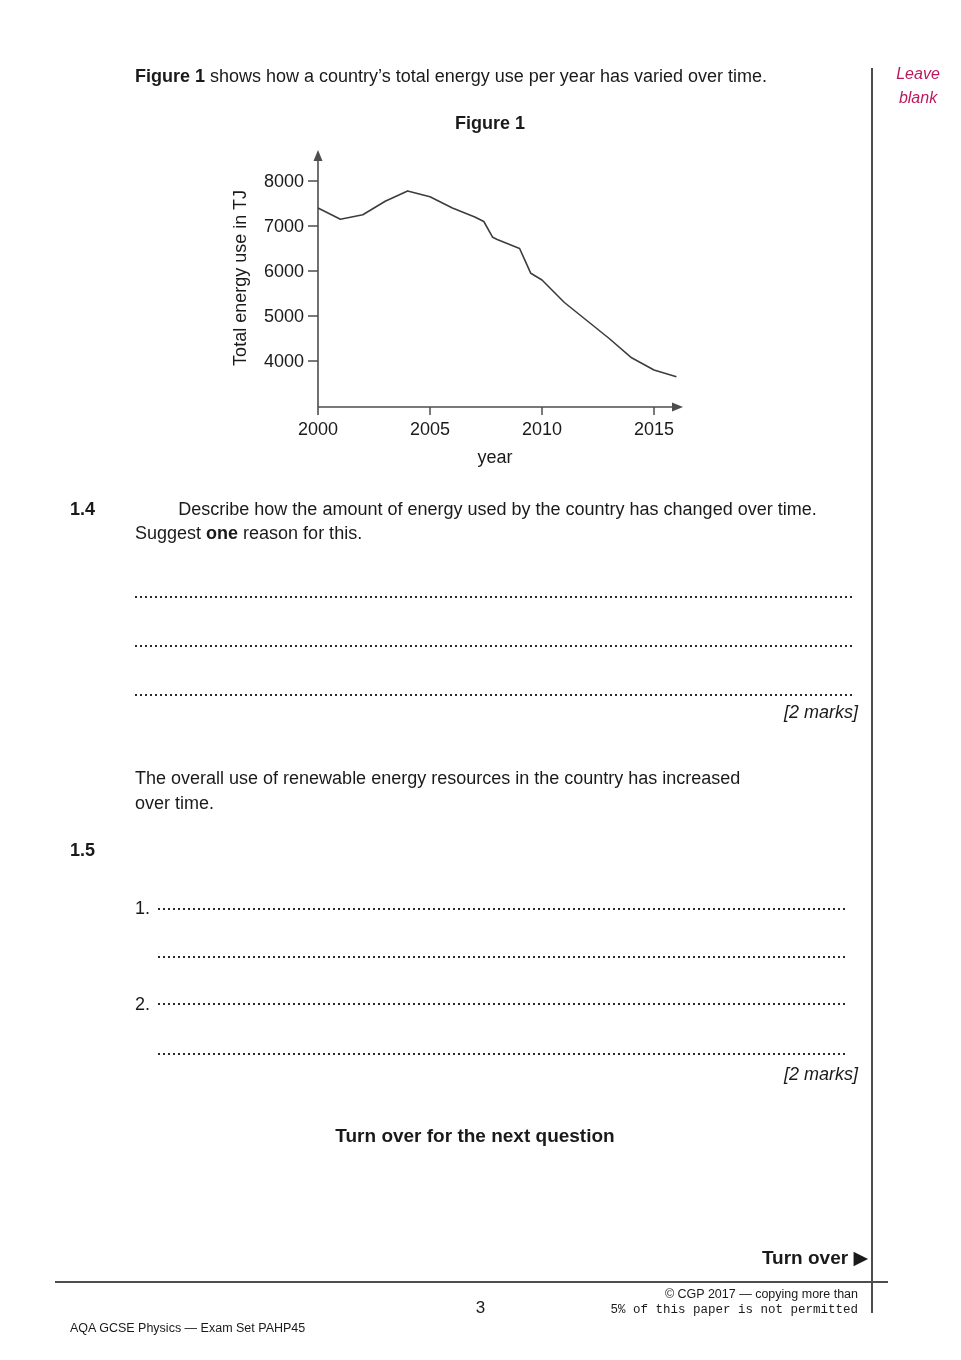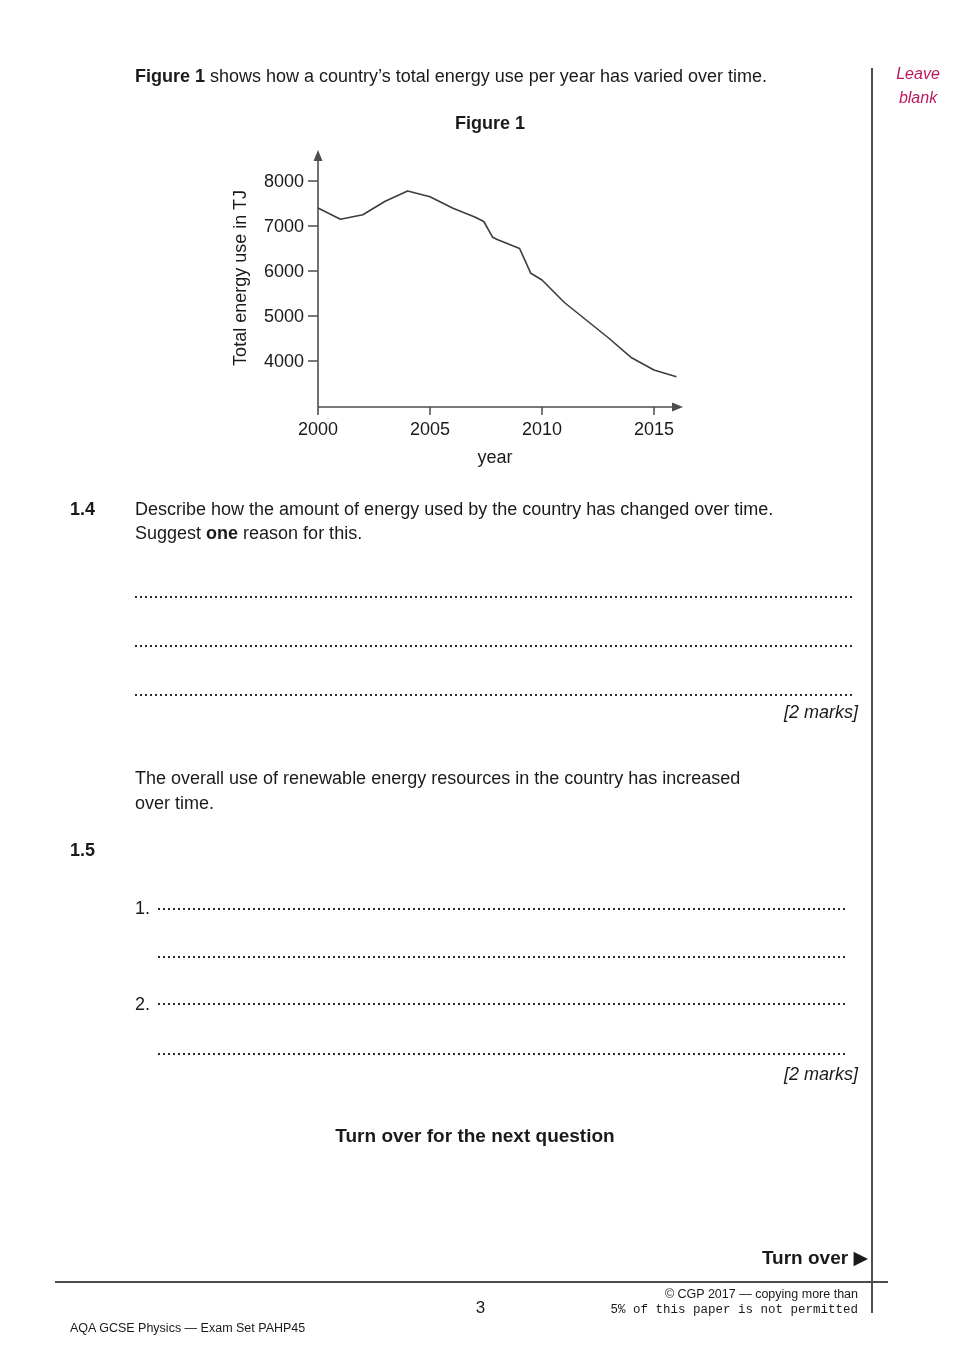--- a/index.html
+++ b/index.html
@@ -61,21 +61,21 @@
       <text x="312" y="290" text-anchor="middle" font-size="18">2010</text>
       <line x1="424" y1="262" x2="424" y2="270" stroke="#4d4d4d" stroke-width="1.5"></line>
       <text x="424" y="290" text-anchor="middle" font-size="18">2015</text>
       <text x="16" y="133" text-anchor="middle" font-size="18" transform="rotate(-90 16 133)">Total energy use in TJ</text>
       <text x="265" y="318" text-anchor="middle" font-size="18">year</text>
       <polyline points="88.0,63.0 110.4,74.3 132.8,69.8 155.2,56.3 177.6,45.9 200.0,51.8 222.4,63.0 244.8,72.0 253.8,76.5 262.7,92.3 267.2,94.5 289.6,103.5 300.8,128.3 312.0,135.0 334.4,157.5 356.8,175.5 379.2,193.5 401.6,212.8 424.0,225.0 446.4,231.8" fill="none" stroke="#3d3d3d" stroke-width="1.6" stroke-linejoin="round"></polyline>
     </svg>
 
   <div class="abs qnum" style="left:70px;top:497px;">1.4</div>
   <div class="abs" style="left:135px;top:497px;width:725px;">
-    <span style="display:block;">Describe how the amount of energy used by the country has changed over time.</span>
+    <span style="display:block;text-align:center;">Describe how the amount of energy used by the country has changed over time.</span>
     <span style="display:block;"><span>Suggest </span><span class="b">one</span><span> reason for this.</span></span>
   </div>
 
   <div class="dots" style="left:135px;top:596px;width:719px;"></div>
   <div class="dots" style="left:135px;top:645px;width:719px;"></div>
   <div class="dots" style="left:135px;top:694px;width:719px;"></div>
   <div class="abs marks right" style="left:135px;top:700px;width:723px;">[2 marks]</div>
 
   <div class="abs" style="left:135px;top:766px;width:725px;line-height:25px;">
     <span style="display:block;">The overall use of renewable energy resources in the country has increased</span>

